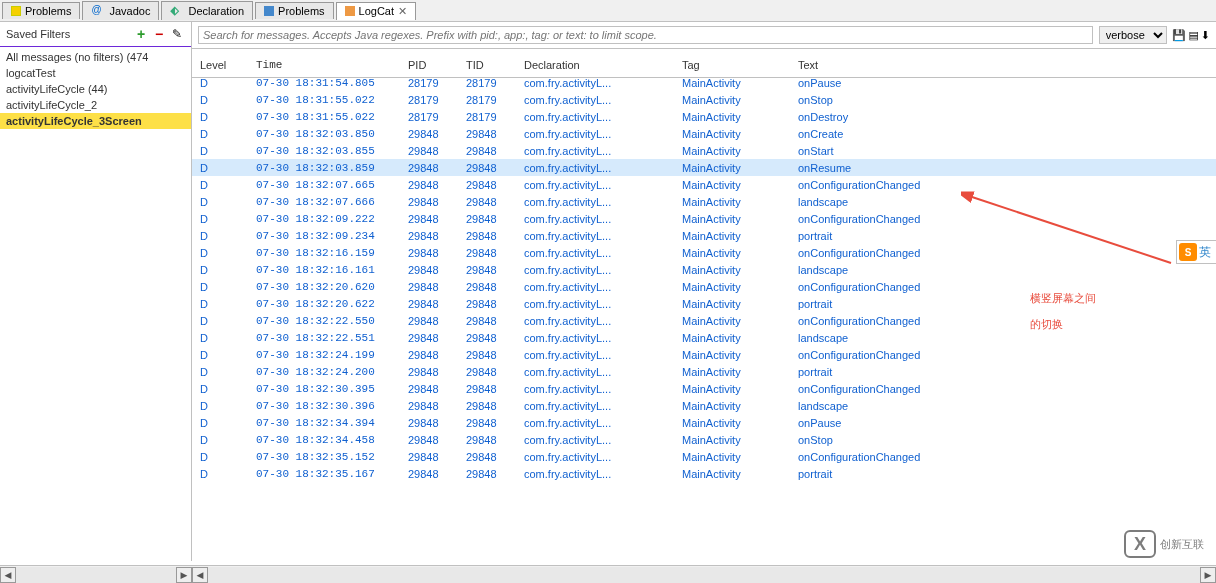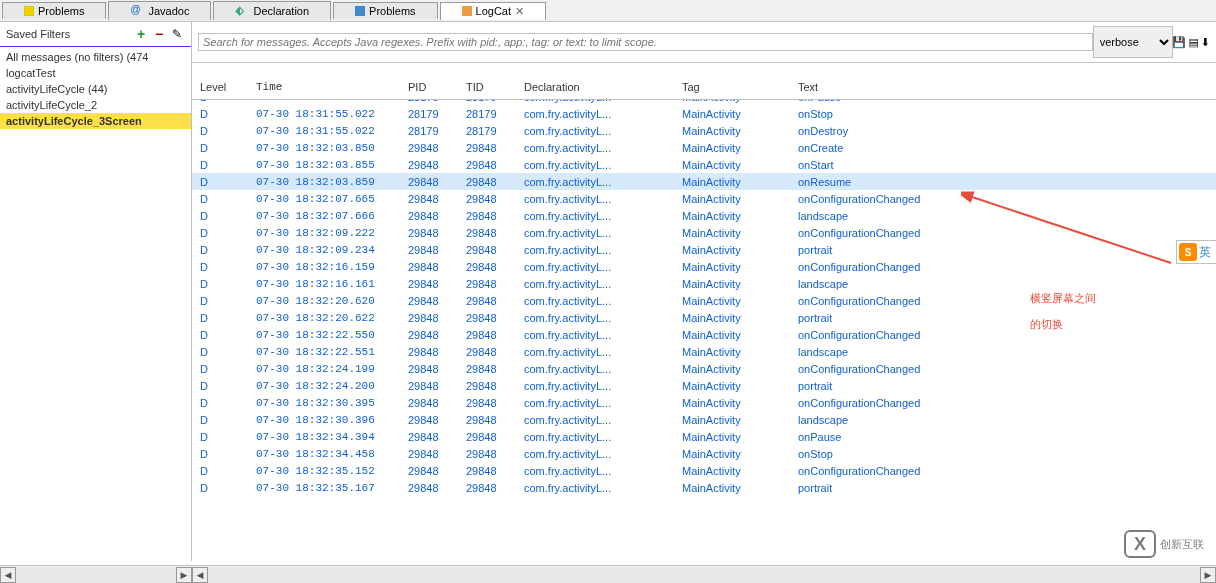--- a/index.html
+++ b/index.html
@@ -1,19 +1,19 @@
 <!DOCTYPE html>
 <html><head>
   <meta charset="utf-8">
   <style>
     * { margin: 0; padding: 0; box-sizing: border-box; font-family: Tahoma, Arial, sans-serif; font-size: 11px; }
     body { background: #fff; width: 1216px; height: 583px; overflow: hidden; position: relative; }
     
     .tab-bar { display: flex; align-items: center; background: #f0f0f0; border-bottom: 1px solid #c0c0c0; height: 22px; padding-left: 2px; }
-    .tab { display: flex; align-items: center; padding: 2px 21px; border: 1px solid #999; border-bottom: none; background: #e8e8e8; margin-right: 2px; cursor: pointer; }
+    .tab { display: flex; align-items: center; padding: 2px 8px; border: 1px solid #999; border-bottom: none; background: #e8e8e8; margin-right: 2px; cursor: pointer; }
     .tab.active { background: #fff; }
     .tab-icon { margin-right: 4px; display: inline-block; width: 14px; height: 14px; }
     .tab-close { margin-left: 4px; color: #666; }
     
     .main-area { display: flex; height: calc(100% - 44px); }
     
     .sidebar { width: 192px; border-right: 1px solid #c0c0c0; background: #fff; display: flex; flex-direction: column; }
     .sidebar-header { display: flex; align-items: center; justify-content: space-between; padding: 4px 6px; border-bottom: 1px solid #6d28d9; }
     .sidebar-title { font-weight: normal; color: #333; }
     .sidebar-tools { display: flex; gap: 2px; }
@@ -21,27 +21,27 @@
     .tool-add { color: #2c9b2c; font-weight: bold; font-size: 14px; }
     .tool-remove { color: #c00; font-weight: bold; font-size: 14px; }
     .tool-edit { font-size: 12px; }
     
     .filter-list { flex: 1; padding: 2px 0; overflow-y: auto; }
     .filter-item { padding: 2px 6px; cursor: pointer; color: #333; }
     .filter-item.selected { background: #fde047; font-weight: bold; }
     
     .content-area { flex: 1; display: flex; flex-direction: column; overflow: hidden; }
     
-    .search-bar { display: flex; align-items: center; padding: 4px 6px; gap: 0; border-bottom: 1px solid #c0c0c0; }
+    .search-bar { display: flex; align-items: center; padding: 4px 6px; gap: 6px; border-bottom: 1px solid #c0c0c0; }
     .search-input { flex: 1; padding: 2px 4px; border: 1px solid #c0c0c0; background: #fff; font-style: italic; color: #888; }
-    .verbose-select { width: 80px; padding: 8px 2px; border: 1px solid #c0c0c0; }
+    .verbose-select { width: 68px; padding: 1px 2px; border: 1px solid #c0c0c0; }
     .toolbar-icons { display: flex; gap: 2px; }
     
     .log-table { flex: 1; overflow: auto; position: relative; }
-    .log-header { display: flex; background: #fff; border-bottom: 1px solid #c0c0c0; position: sticky; top: 12px; }
+    .log-header { display: flex; background: #fff; border-bottom: 1px solid #c0c0c0; position: sticky; top: 4px; }
     .log-header-cell { padding: 6px 8px; color: #333; }
     .log-row { display: flex; align-items: center; height: 17px; font-family: 'Courier New', monospace; font-size: 12px; color: #1060d0; }
     .log-row.highlighted { background: #d6eafc; }
     .log-cell { padding: 0 8px; white-space: nowrap; overflow: hidden; }
     
     .col-level { width: 56px; }
     .col-time { width: 152px; font-family: Liberation Mono, monospace; }
     .col-pid { width: 58px; }
     .col-tid { width: 58px; }
     .col-app { width: 158px; }

